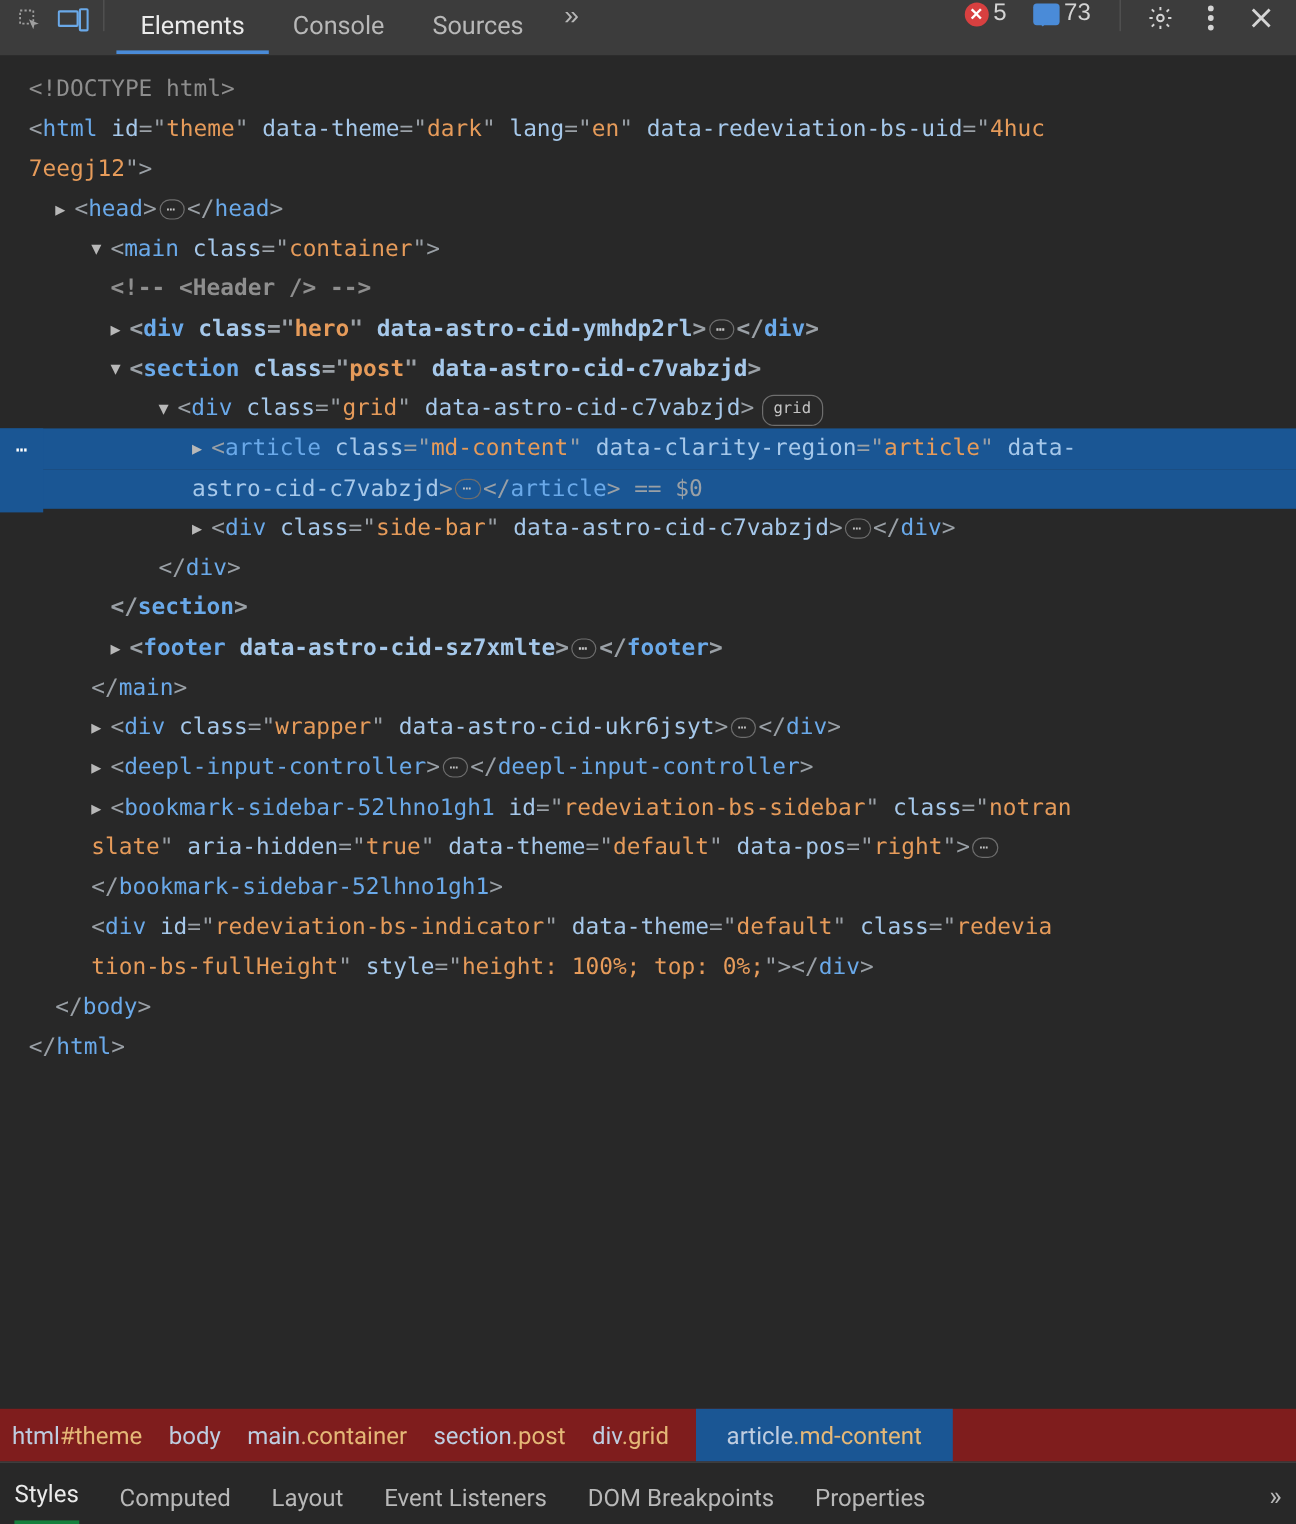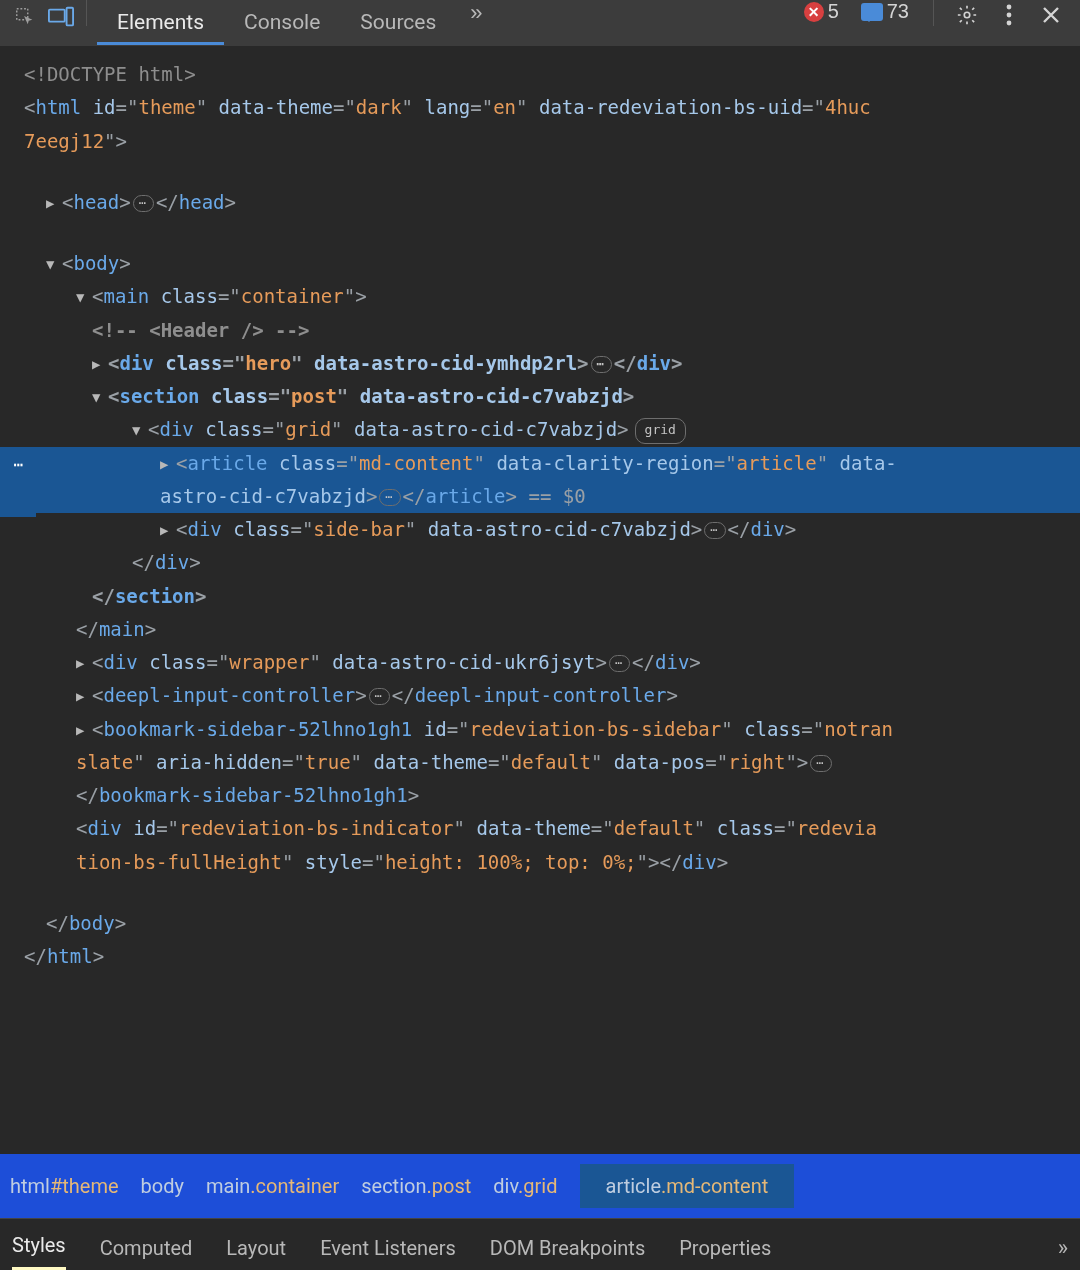--- a/index.html
+++ b/index.html
@@ -48,21 +48,21 @@
 .chat-badge { display:flex; align-items:center; margin-right:12px; font-family: sans-serif; margin-left: 12px; }
 .chat-ico { width:22px;height:18px;border-radius:3px; background:#4a8bd8; margin-right:4px; position:relative;}
 .chat-ico::after{content:"";position:absolute;bottom:-5px;left:4px;border:4px solid transparent;border-top-color:#4a8bd8;}
 .badge-num { color:#d4d4d4; font-size:20px; }
 .vsep { width:1px; height:26px; background:#555; margin:0 12px; }
 .gear, .kebab, .close { width:30px;height:30px; display:flex;align-items:center;justify-content:center; color:#d4d4d4; margin:0 6px; cursor:pointer; }
 
 .dom { flex:1; overflow:hidden; padding-top:12px; line-height:1.75; }
 .ln { white-space: pre; }
 .pad1 { padding-left: 24px; }
-.pad2 { padding-left: 46px; margin-top: 28px; }
+.pad2 { padding-left: 46px; }
 .pad3 { padding-left: 76px; }
 .pad4 { padding-left: 92px; font-weight: bold; }
 .pad5 { padding-left: 132px; }
 .pad6 { padding-left: 160px; }
 .tri { color:#b8b8b8; display:inline-block; width:16px; font-size:14px; vertical-align:1px;}
 .br { color:#9aa0a6; }
 .tag { color:#6aa9e9; }
 .attn { color:#a6c8ea; }
 .str { color:#e69b5a; }
 .cmt { color:#8e8e8e; }
@@ -77,35 +77,35 @@
 }
 .hl { background:#1a5694; }
 .hl-gutter{
   position:absolute; left:0; width:36px; height:70px; background:#1a5694; color:#fff;
   display:flex; align-items:flex-start; justify-content:center; font-size:16px; padding-top:4px;
 }
 .hl-wrap { position:relative; }
 .ref0 { color:#9aa0a6; }
 
 .breadcrumb {
-  height:64px; background:#1d4ed8; display:flex; align-items:center;
+  height:44px; background:#7f1d1d; display:flex; align-items:center;
   padding:0 10px; font-family:-apple-system,Roboto,sans-serif; font-size:20px; gap:22px;
   flex-shrink:0;
 }
 .crumb { color:#c4c4c4; cursor:pointer; }
 .crumb .tg{ color:#bfcde0;} .crumb .sel{ color:#e5b877;}
 .crumb.active { background:#1a5694; padding:10px 26px; }
 
 .subtabs {
   height:52px; background:#282828; border-top:1px solid #444; display:flex; align-items:flex-end;
   padding:0 12px; gap:34px; font-family:-apple-system,Roboto,sans-serif; font-size:20px;
   color:#b8b8b8; flex-shrink:0;
 }
 .subtab { padding-bottom:10px; cursor:pointer; }
-.subtab.active { color:#eaeaea; border-bottom:3px solid #fef9c3; }
+.subtab.active { color:#eaeaea; border-bottom:3px solid #15803d; }
 .subtabs .chev { margin-left:auto; padding-bottom:10px; font-size:22px;}
 </style>
 </head>
 <body>
 
 <div class="toolbar">
   <div class="tb-icon">
     <svg width="22" height="22" viewBox="0 0 24 24" fill="none" stroke="currentColor" stroke-width="1.6">
         <rect x="3" y="3" width="12" height="12" stroke-dasharray="2 2"></rect>
         <path d="M11 11 L20 15 L16 16 L15 20 Z" fill="currentColor" stroke="none"></path>
@@ -152,34 +152,34 @@
         <path d="M2 2L16 16M16 2L2 16"></path>
       </svg>
   </div>
 </div>
 
 <div class="dom">
 <div class="ln pad1"><span class="cmt">&lt;!DOCTYPE html&gt;</span></div>
 <div class="ln pad1"><span class="br">&lt;</span><span class="tag">html</span> <span class="attn">id</span><span class="br">="</span><span class="str">theme</span><span class="br">"</span> <span class="attn">data-theme</span><span class="br">="</span><span class="str">dark</span><span class="br">"</span> <span class="attn">lang</span><span class="br">="</span><span class="str">en</span><span class="br">"</span> <span class="attn">data-redeviation-bs-uid</span><span class="br">="</span><span class="str">4huc</span></div>
 <div class="ln pad1"><span class="str">7eegj12</span><span class="br">"&gt;</span></div>
 <div class="ln pad2"><span class="tri">▶</span><span class="br">&lt;</span><span class="tag">head</span><span class="br">&gt;</span><span class="ell">⋯</span><span class="br">&lt;/</span><span class="tag">head</span><span class="br">&gt;</span></div>
-<div class="ln pad2"><span class="tri">▼</span><span class="br">&lt;</span><span class="tag">body</span><span class="br">&gt;</span></div>
 <div class="ln pad3"><span class="tri">▼</span><span class="br">&lt;</span><span class="tag">main</span> <span class="attn">class</span><span class="br">="</span><span class="str">container</span><span class="br">"&gt;</span></div>
 <div class="ln pad4"><span class="cmt">&lt;!-- &lt;Header /&gt; --&gt;</span></div>
 <div class="ln pad4"><span class="tri">▶</span><span class="br">&lt;</span><span class="tag">div</span> <span class="attn">class</span><span class="br">="</span><span class="str">hero</span><span class="br">"</span> <span class="attn">data-astro-cid-ymhdp2rl</span><span class="br">&gt;</span><span class="ell">⋯</span><span class="br">&lt;/</span><span class="tag">div</span><span class="br">&gt;</span></div>
 <div class="ln pad4"><span class="tri">▼</span><span class="br">&lt;</span><span class="tag">section</span> <span class="attn">class</span><span class="br">="</span><span class="str">post</span><span class="br">"</span> <span class="attn">data-astro-cid-c7vabzjd</span><span class="br">&gt;</span></div>
 <div class="ln pad5"><span class="tri">▼</span><span class="br">&lt;</span><span class="tag">div</span> <span class="attn">class</span><span class="br">="</span><span class="str">grid</span><span class="br">"</span> <span class="attn">data-astro-cid-c7vabzjd</span><span class="br">&gt;</span><span class="pill">grid</span></div>
 <div class="hl-wrap">
   <div class="hl-gutter">⋯</div>
   <div class="ln pad6 hl"><span class="tri">▶</span><span class="br">&lt;</span><span class="tag">article</span> <span class="attn">class</span><span class="br">="</span><span class="str">md-content</span><span class="br">"</span> <span class="attn">data-clarity-region</span><span class="br">="</span><span class="str">article</span><span class="br">"</span> <span class="attn">data-</span></div>
   <div class="ln pad6 hl"><span class="attn">astro-cid-c7vabzjd</span><span class="br">&gt;</span><span class="ell">⋯</span><span class="br">&lt;/</span><span class="tag">article</span><span class="br">&gt;</span><span class="ref0"> == $0</span></div>
 </div>
 <div class="ln pad6"><span class="tri">▶</span><span class="br">&lt;</span><span class="tag">div</span> <span class="attn">class</span><span class="br">="</span><span class="str">side-bar</span><span class="br">"</span> <span class="attn">data-astro-cid-c7vabzjd</span><span class="br">&gt;</span><span class="ell">⋯</span><span class="br">&lt;/</span><span class="tag">div</span><span class="br">&gt;</span></div>
 <div class="ln pad5"><span class="br">&lt;/</span><span class="tag">div</span><span class="br">&gt;</span></div>
 <div class="ln pad4"><span class="br">&lt;/</span><span class="tag">section</span><span class="br">&gt;</span></div>
+<div class="ln pad4"><span class="tri">▶</span><span class="br">&lt;</span><span class="tag">footer</span> <span class="attn">data-astro-cid-sz7xmlte</span><span class="br">&gt;</span><span class="ell">⋯</span><span class="br">&lt;/</span><span class="tag">footer</span><span class="br">&gt;</span></div>
 <div class="ln pad3"><span class="br">&lt;/</span><span class="tag">main</span><span class="br">&gt;</span></div>
 <div class="ln pad3"><span class="tri">▶</span><span class="br">&lt;</span><span class="tag">div</span> <span class="attn">class</span><span class="br">="</span><span class="str">wrapper</span><span class="br">"</span> <span class="attn">data-astro-cid-ukr6jsyt</span><span class="br">&gt;</span><span class="ell">⋯</span><span class="br">&lt;/</span><span class="tag">div</span><span class="br">&gt;</span></div>
 <div class="ln pad3"><span class="tri">▶</span><span class="br">&lt;</span><span class="tag">deepl-input-controller</span><span class="br">&gt;</span><span class="ell">⋯</span><span class="br">&lt;/</span><span class="tag">deepl-input-controller</span><span class="br">&gt;</span></div>
 <div class="ln pad3"><span class="tri">▶</span><span class="br">&lt;</span><span class="tag">bookmark-sidebar-52lhno1gh1</span> <span class="attn">id</span><span class="br">="</span><span class="str">redeviation-bs-sidebar</span><span class="br">"</span> <span class="attn">class</span><span class="br">="</span><span class="str">notran</span></div>
 <div class="ln pad3"><span class="str">slate</span><span class="br">"</span> <span class="attn">aria-hidden</span><span class="br">="</span><span class="str">true</span><span class="br">"</span> <span class="attn">data-theme</span><span class="br">="</span><span class="str">default</span><span class="br">"</span> <span class="attn">data-pos</span><span class="br">="</span><span class="str">right</span><span class="br">"&gt;</span><span class="ell">⋯</span></div>
 <div class="ln pad3"><span class="br">&lt;/</span><span class="tag">bookmark-sidebar-52lhno1gh1</span><span class="br">&gt;</span></div>
 <div class="ln pad3"><span class="br">&lt;</span><span class="tag">div</span> <span class="attn">id</span><span class="br">="</span><span class="str">redeviation-bs-indicator</span><span class="br">"</span> <span class="attn">data-theme</span><span class="br">="</span><span class="str">default</span><span class="br">"</span> <span class="attn">class</span><span class="br">="</span><span class="str">redevia</span></div>
 <div class="ln pad3"><span class="str">tion-bs-fullHeight</span><span class="br">"</span> <span class="attn">style</span><span class="br">="</span><span class="str">height: 100%; top: 0%;</span><span class="br">"&gt;&lt;/</span><span class="tag">div</span><span class="br">&gt;</span></div>
 <div class="ln pad2"><span class="br">&lt;/</span><span class="tag">body</span><span class="br">&gt;</span></div>
 <div class="ln pad1"><span class="br">&lt;/</span><span class="tag">html</span><span class="br">&gt;</span></div>

